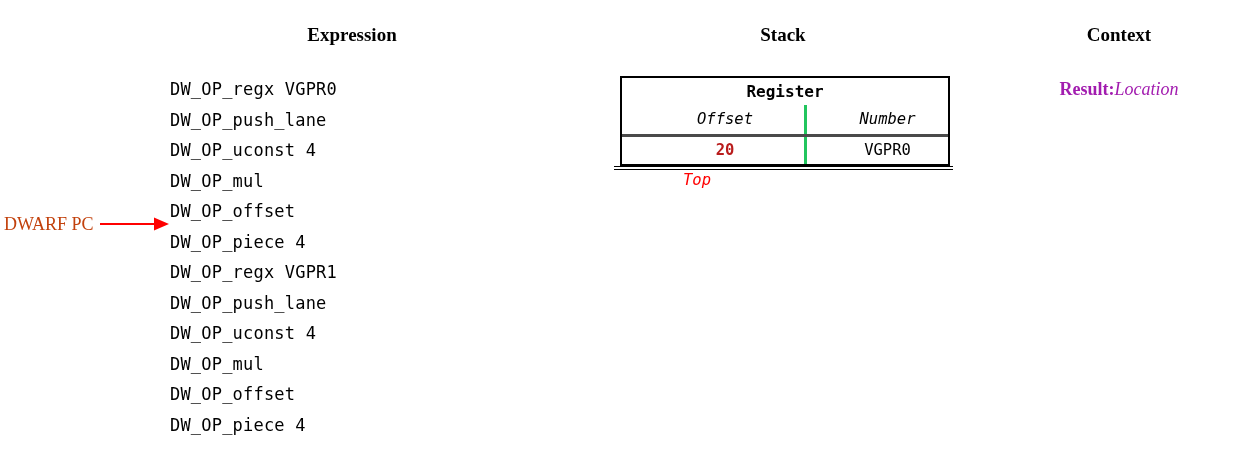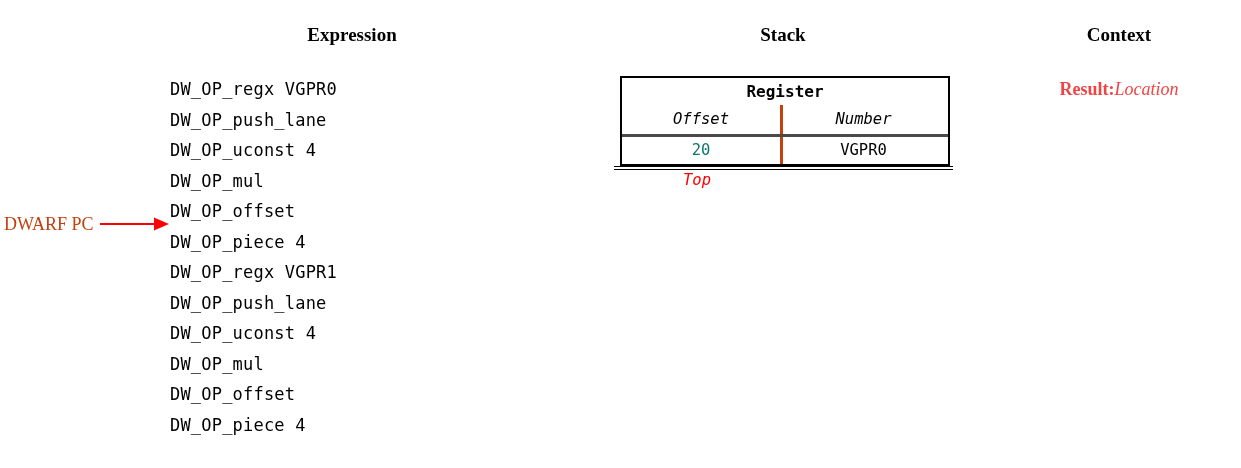--- a/index.html
+++ b/index.html
@@ -110,23 +110,24 @@
     font-family: "DejaVu Sans Mono", "Liberation Mono", monospace;
     font-size: 15.5px;
     white-space: nowrap;
     box-sizing: border-box;
   }
   .stack-subhead-row .stack-cell {
     line-height: 29px;
     font-style: italic;
   }
   .stack-cell.divider-right {
-    border-right: 3px solid #c2410c;
-  }
-  .stack-cell.value-red { color: #0f766e; }
+    border-right: 3px solid #22c55e;
+    margin-left: 24px;
+  }
+  .stack-cell.value-red { color: #b91c1c; font-weight: bold; }
 
   
   #stack-bottom-rule {
     position: absolute;
     left: 614px;
     top: 166px;
     width: 339px;
     height: 4px;
     border-top: 1.5px solid #000000;
     border-bottom: 1.5px solid #000000;
@@ -151,21 +152,21 @@
     left: 1019px;
     top: 78px;
     width: 200px;
     text-align: center;
   }
   .context-line {
     font-family: "Liberation Serif", serif;
     font-size: 18px;
     line-height: 22px;
     white-space: nowrap;
-    color: #ef4444;
+    color: #a21caf;
   }
   .ctx-key { font-weight: bold; }
   .ctx-val { font-style: italic; }
 </style>
 </head>
 <body>
 
 <div id="page">
 
   <div class="col-heading" id="heading-stack">Stack</div>

